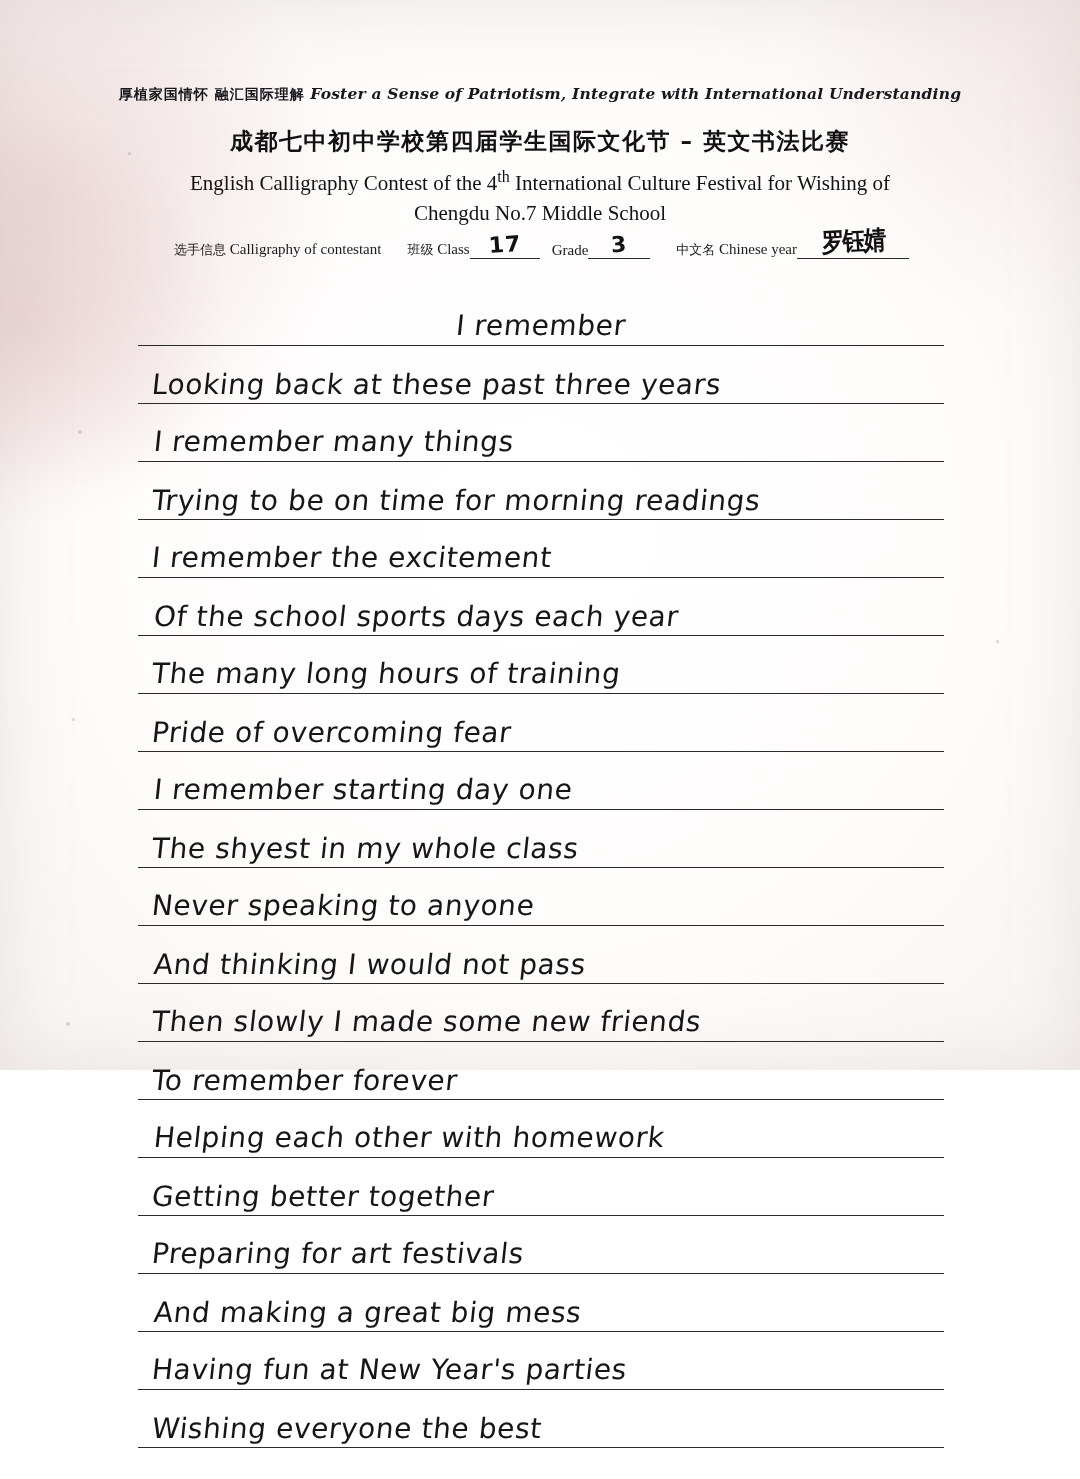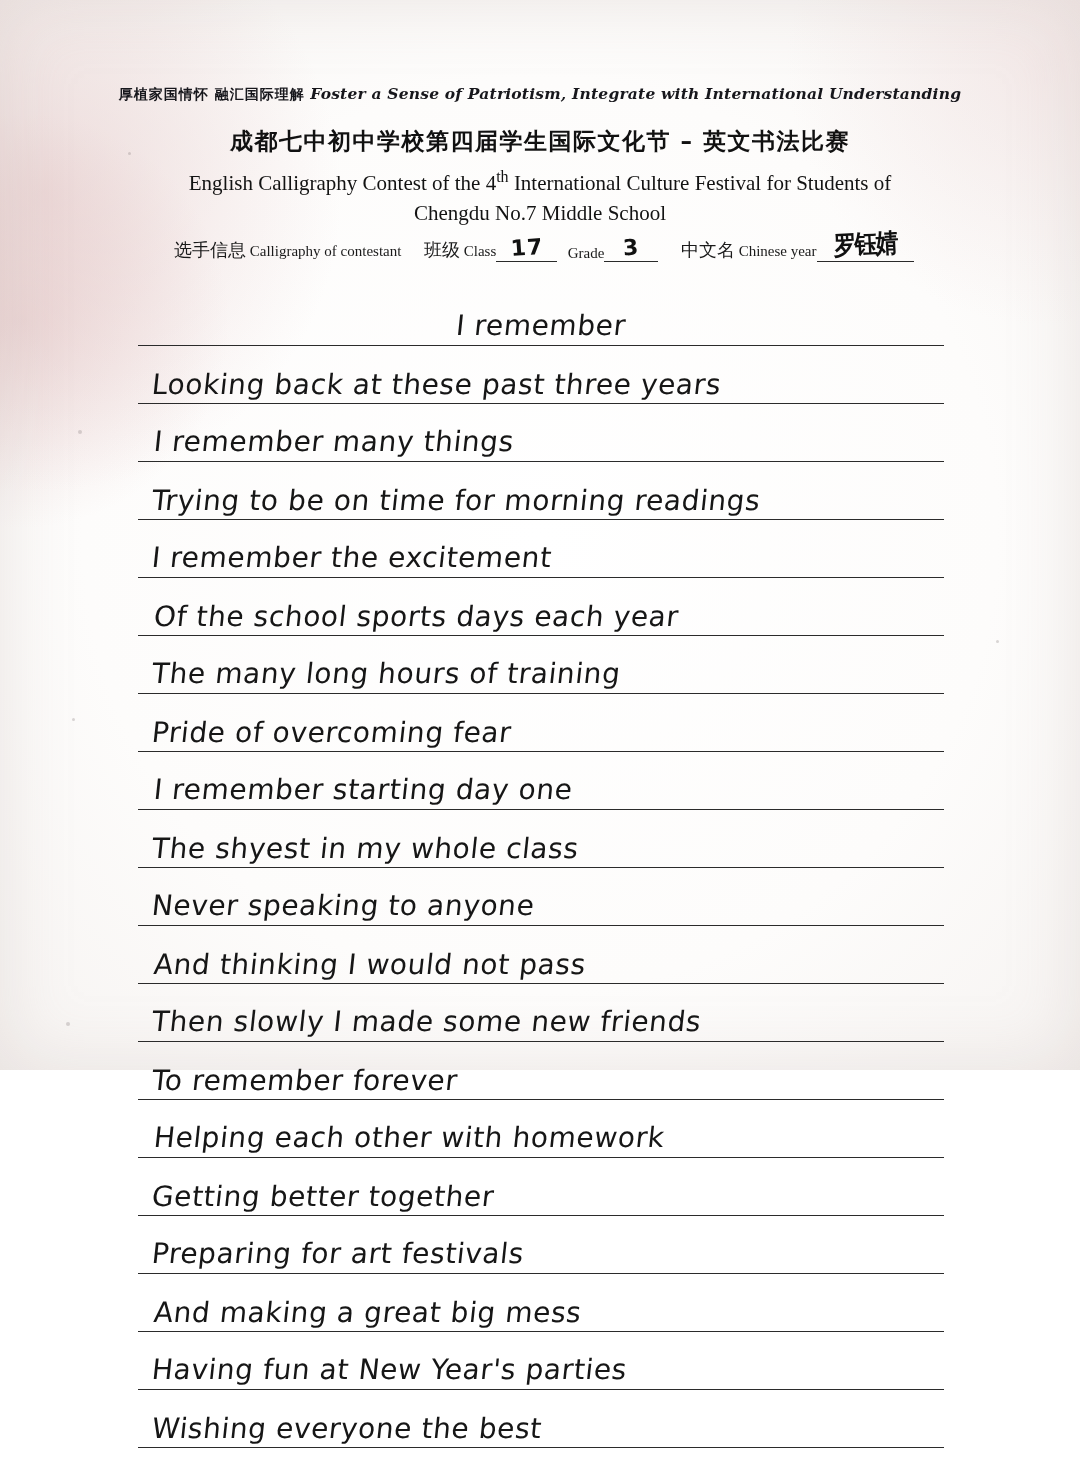--- a/index.html
+++ b/index.html
@@ -97,21 +97,21 @@
     font-size: 15px;
     white-space: nowrap;
   }
   .info-label {
     font-family: "Liberation Serif", serif;
     font-size: 15px;
     color: #1a1a1a;
   }
   .info-label .cn {
     font-family: "DejaVu Sans", sans-serif;
-    font-size: 18px;
+    font-size: 13px;
   }
   .blank {
     display: inline-block;
     border-bottom: 1.3px solid #2a2a2a;
     position: relative;
     height: 20px;
   }
   .hand {
     font-family: "DejaVu Sans", sans-serif;
     color: #111;
@@ -198,21 +198,21 @@
   <div class="speck" style="left:996px;top:640px;width:3px;height:3px;"></div>
 
   <div class="motto-en">
     <span class="motto-cn">厚植家国情怀 融汇国际理解</span>
     <span>Foster a Sense of Patriotism, Integrate with International Understanding</span>
   </div>
 
   <div class="title-cn">成都七中初中学校第四届学生国际文化节 – 英文书法比赛</div>
 
   <div class="title-en">
-    <span>English Calligraphy Contest of the 4</span><sup>th</sup><span> International Culture Festival for Students of</span><br>
+    <span>English Calligraphy Contest of the 4</span><sup>th</sup><span> International Culture Festival for Wishing of</span><br>
     <span>Chengdu No.7 Middle School</span>
   </div>
 
   <div class="info-row">
     <span class="info-label">
       <span class="cn">选手信息</span>
       <span>Calligraphy of contestant</span>
     </span>
     <span class="gap-m"></span>
     <span class="info-label">

